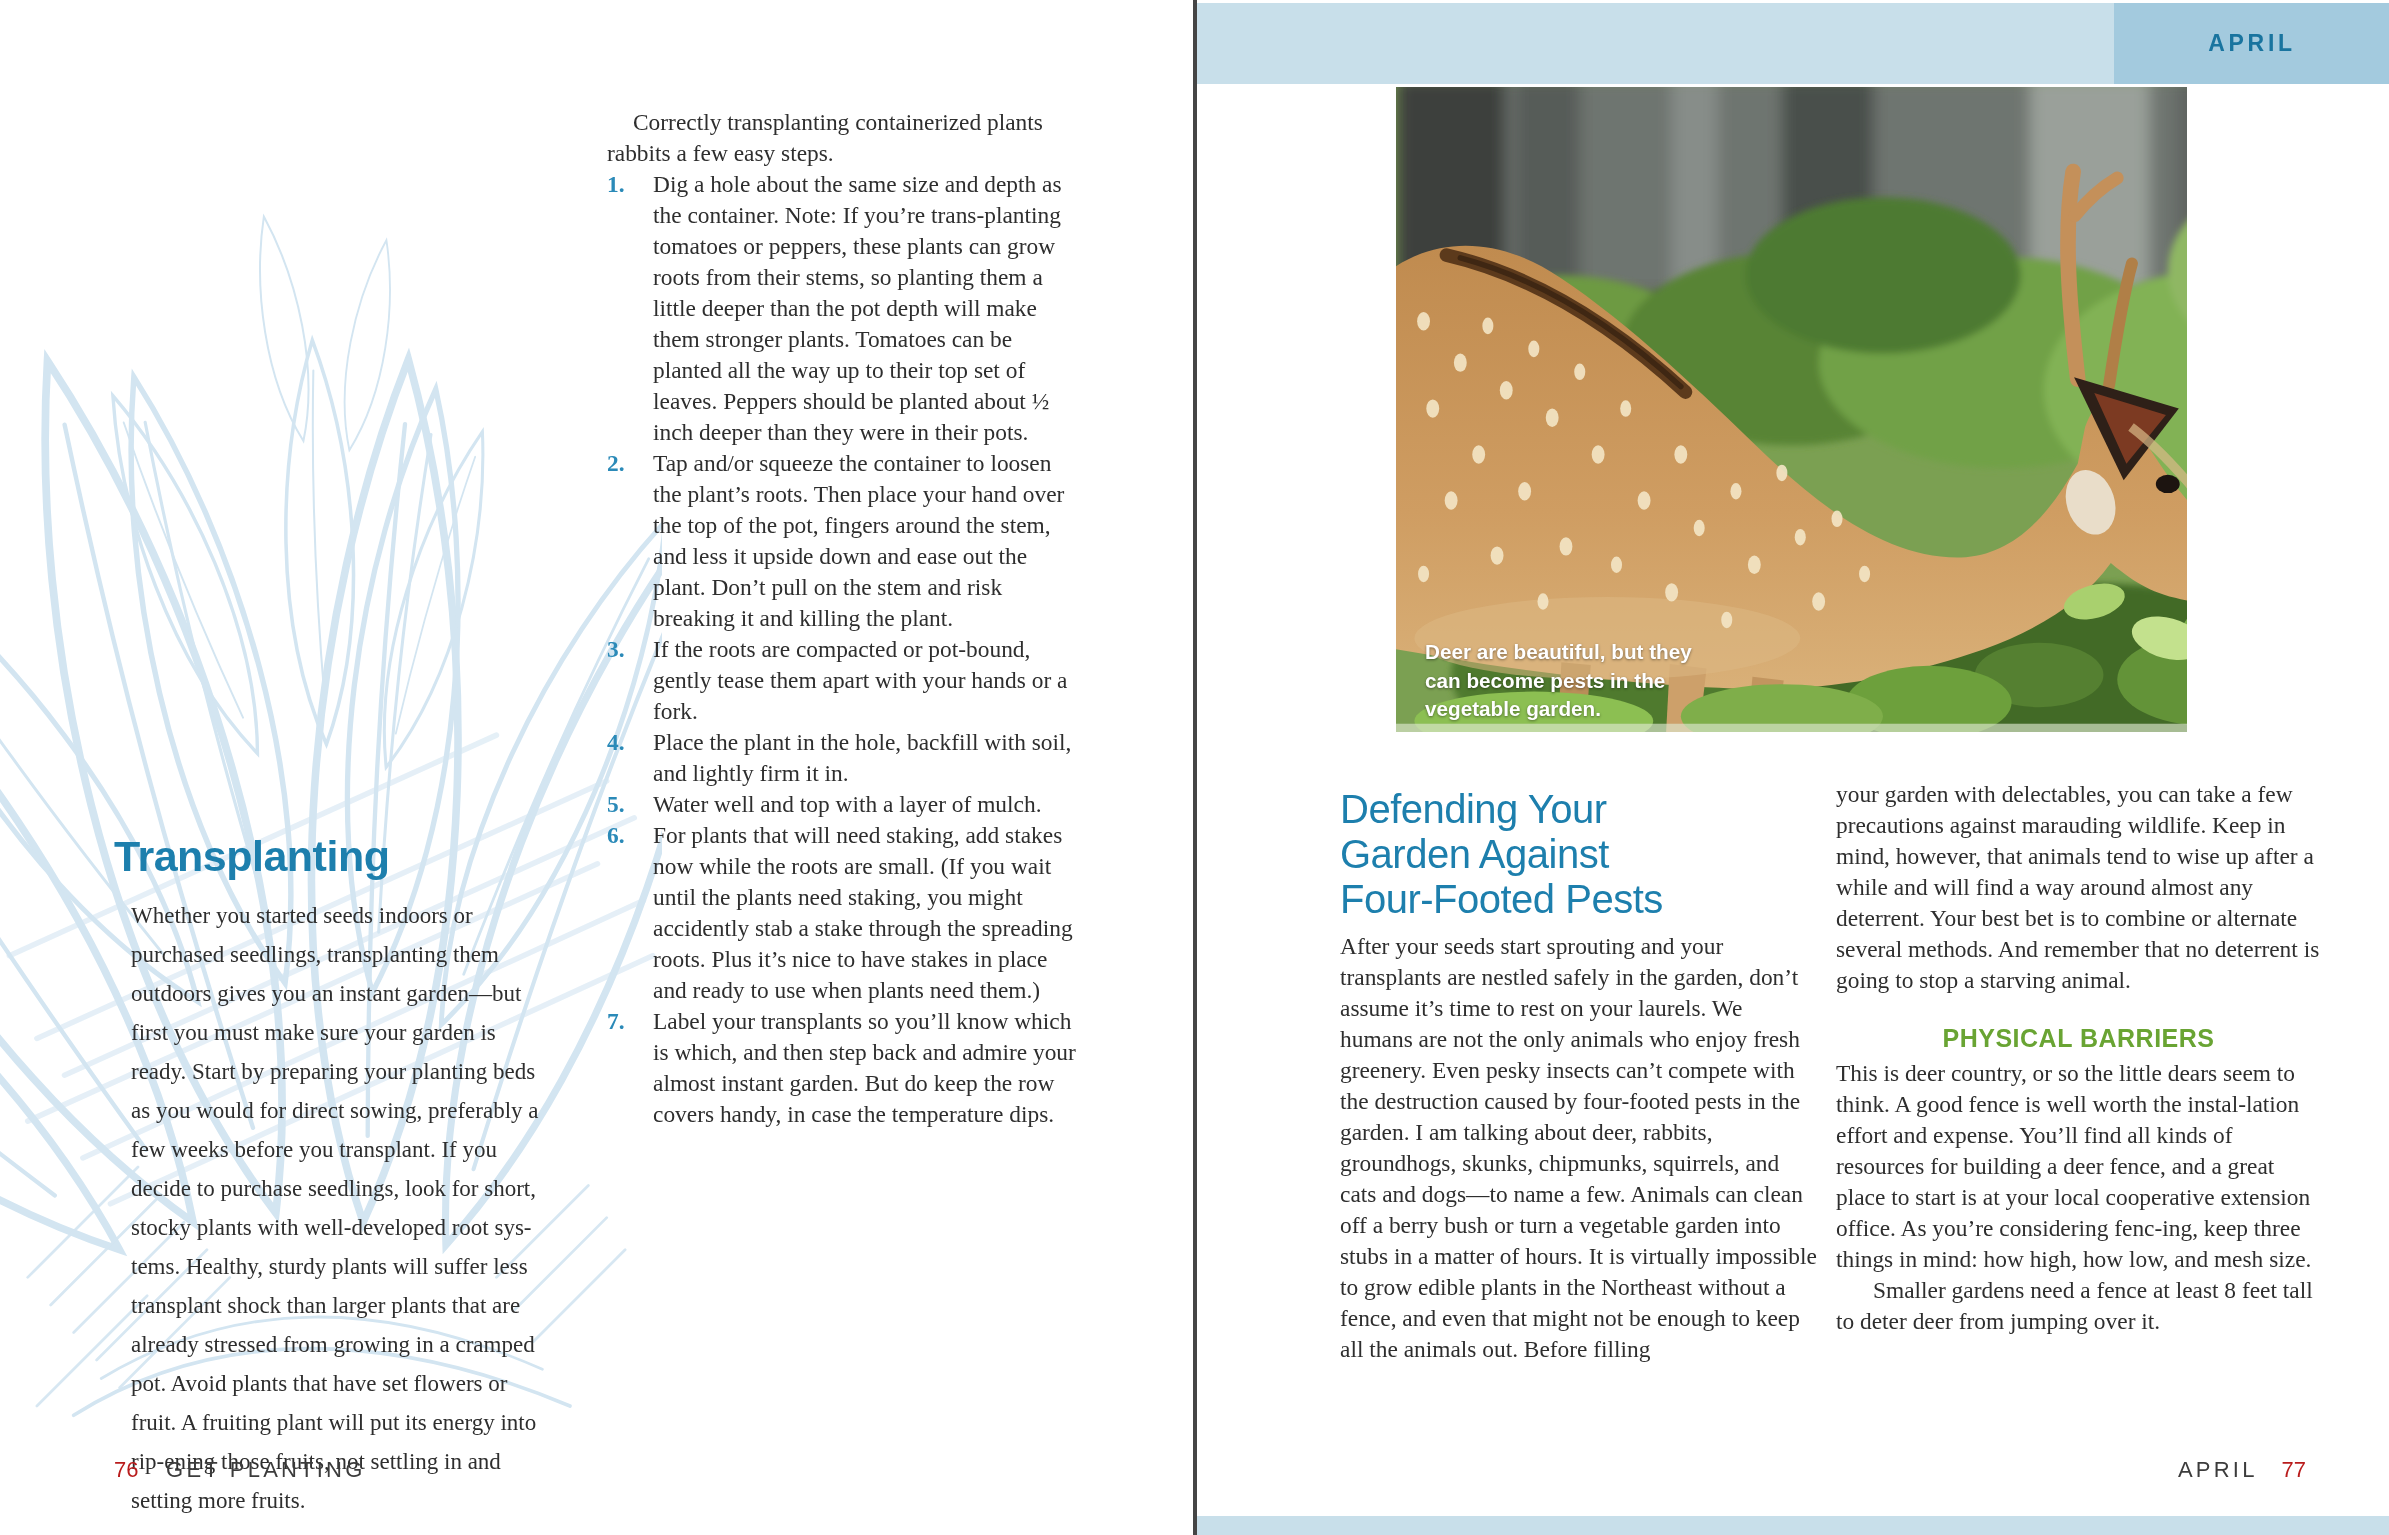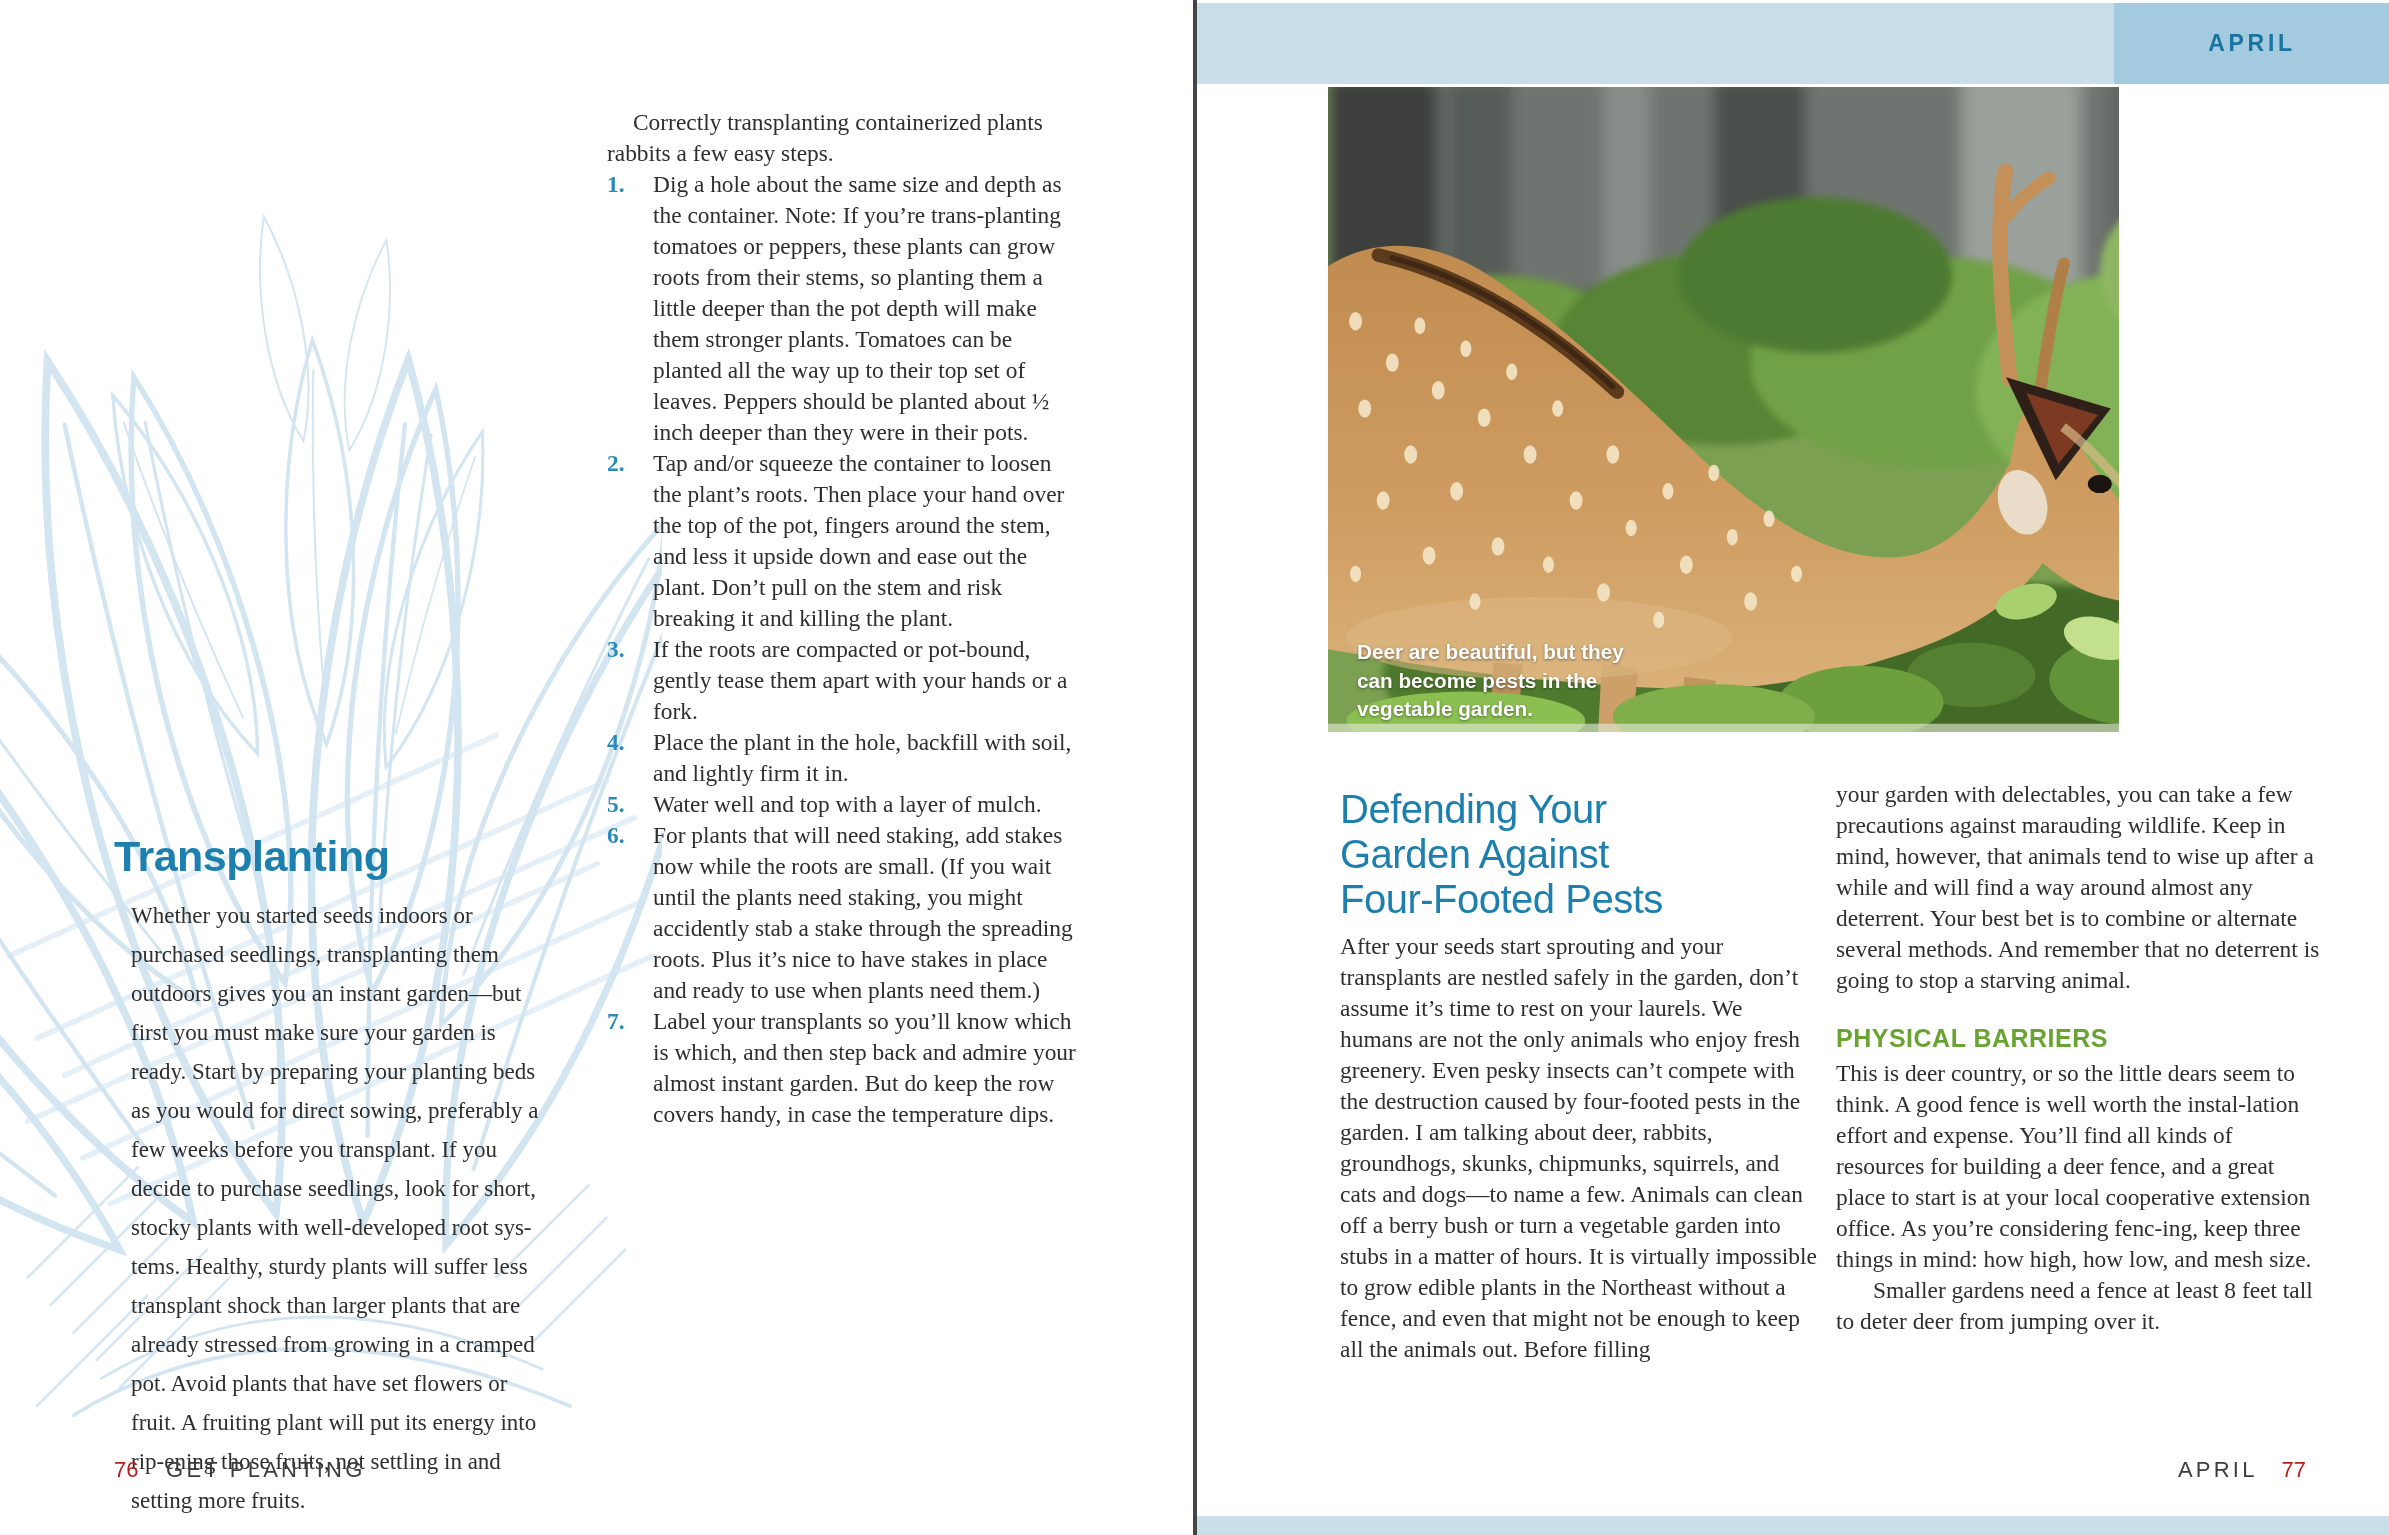--- a/index.html
+++ b/index.html
@@ -38,39 +38,39 @@
   .band-dark{
     left:2114px;top:2.8px;width:276px;height:81px;background:#a3cade;
     display:flex;align-items:center;justify-content:center;
   }
   .band-dark span{
     font-family:"Liberation Sans", sans-serif;font-weight:bold;font-size:23px;
     letter-spacing:3.7px;color:#19749f;
   }
   .band-bottom{left:1197px;top:1516px;width:1192px;height:19.3px;background:#c8dfea;}
 
-  .photo{left:1328px;top:87px;width:791px;height:645px;overflow:hidden;}
+  .photo{left:1396px;top:87px;width:791px;height:645px;overflow:hidden;}
   .photo svg{display:block;}
   .caption{
     position:absolute;left:29px;top:551px;width:296px;
     font-family:"Liberation Sans", sans-serif;font-weight:bold;
     font-size:20.7px;line-height:28.5px;color:#ffffff;
     text-shadow:0 0.9px 2.8px rgba(0,0,0,0.45);
   }
 
   .rp-col1{left:1340px;top:787px;width:479px;}
   .rp-col1 h2{
     margin:0 0 9.2px 0;font-family:"Liberation Sans", sans-serif;font-weight:normal;
     font-size:40px;line-height:45px;color:#1d7fad;letter-spacing:-0.5px;
   }
   .rp-col1 p, .rp-col2 p{margin:0;font-size:23.4px;line-height:31px;}
   .rp-col2{left:1836px;top:779px;width:485px;}
   .rp-col2 h3{
     margin:29px 0 5.5px 0;font-family:"Liberation Sans", sans-serif;font-weight:bold;
-    font-size:25px;line-height:27.6px;color:#69a433;letter-spacing:0.5px;
+    font-size:25px;line-height:27.6px;color:#69a433;letter-spacing:0.5px;text-align:center;
   }
   .rp-col2 p.indent{text-indent:37px;}
   .footer-right{left:2178px;top:1457px;display:flex;align-items:baseline;gap:24px;
     font-family:"Liberation Sans", sans-serif;font-size:22px;}
   .chapter-label{color:#3c3c3c;letter-spacing:3.2px;}
 </style>
 </head>
 <body>
 
 <div class="abs sketch">

